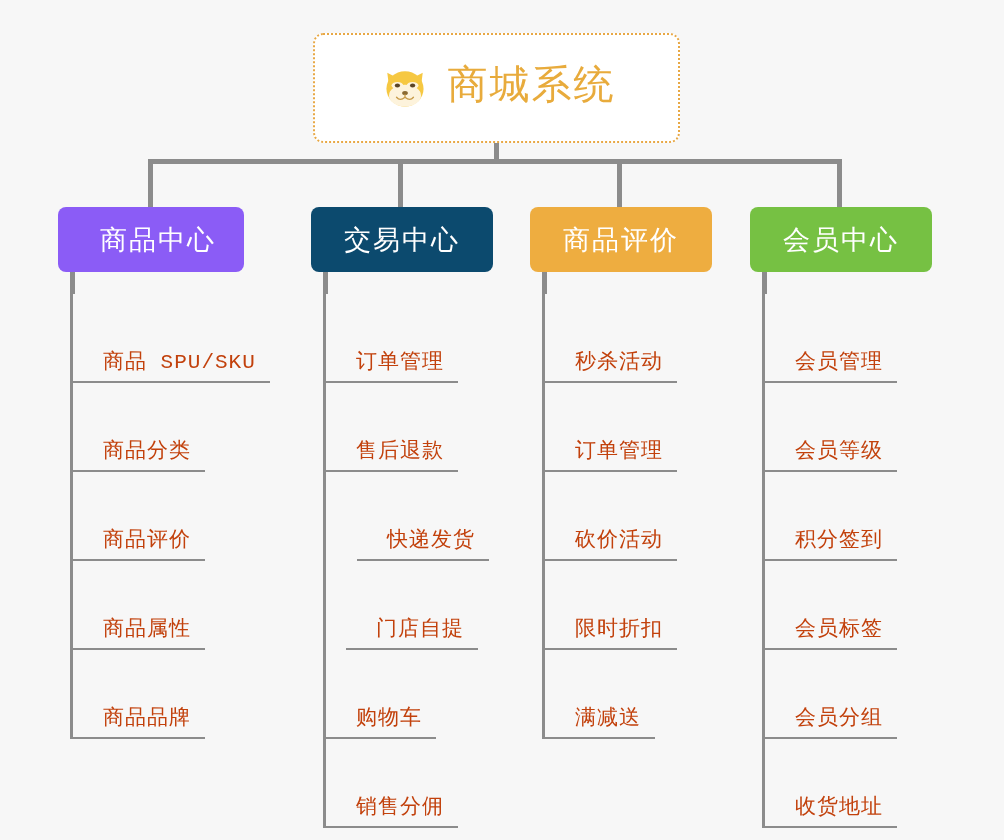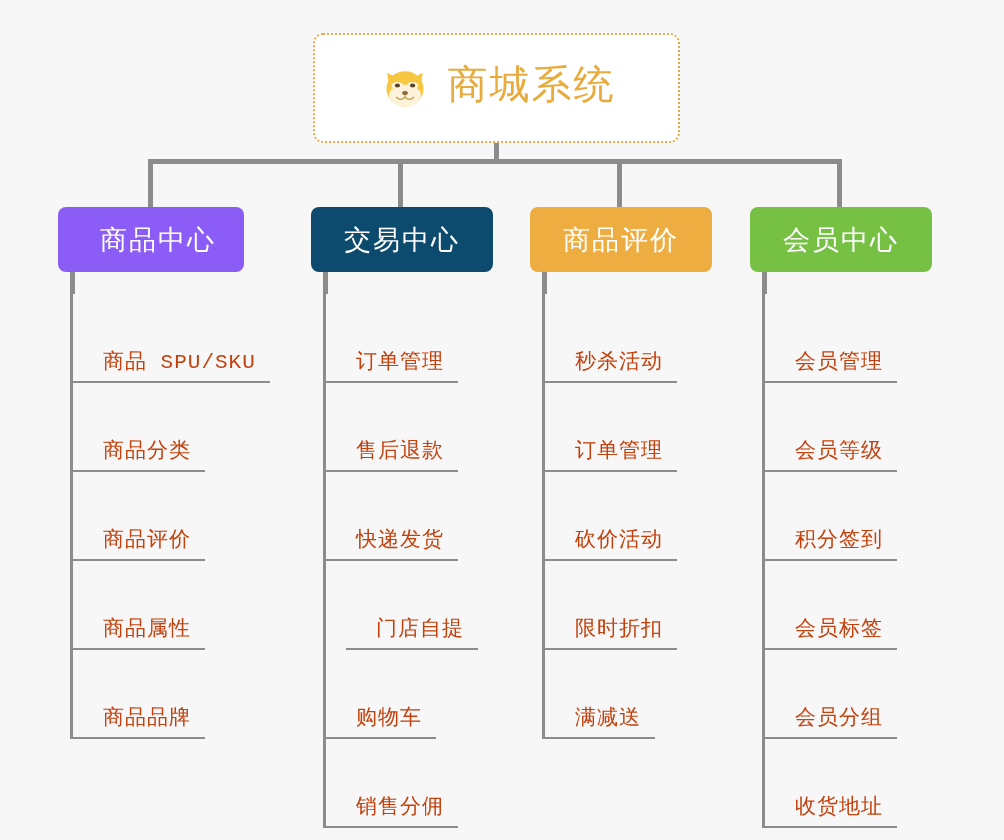--- a/index.html
+++ b/index.html
@@ -208,21 +208,21 @@
   <div class="column c2">
     <div class="cat-box w2" style="background: #0c4a6e;">交易中心</div>
     <div class="leaf-list" style="border-left-color: rgb(140, 140, 140);">
       <div class="leaf-item">
         <span class="leaf-underline" style="border-bottom-color: rgb(140, 140, 140);">订单管理</span>
       </div>
       <div class="leaf-item">
         <span class="leaf-underline" style="border-bottom-color: rgb(140, 140, 140);">售后退款</span>
       </div>
       <div class="leaf-item">
-        <span class="leaf-underline" style="border-bottom-color: rgb(140, 140, 140);">快递发货</span>
+        <span class="leaf-underline" style="border-bottom-color: rgb(140, 140, 140); margin-left: 31px;">快递发货</span>
       </div>
       <div class="leaf-item">
         <span class="leaf-underline" style="border-bottom-color: rgb(140, 140, 140); margin-left: 20px;">门店自提</span>
       </div>
       <div class="leaf-item">
         <span class="leaf-underline" style="border-bottom-color: rgb(140, 140, 140);">购物车</span>
       </div>
       <div class="leaf-item">
         <span class="leaf-underline" style="border-bottom-color: rgb(140, 140, 140);">销售分佣</span>
       </div>

